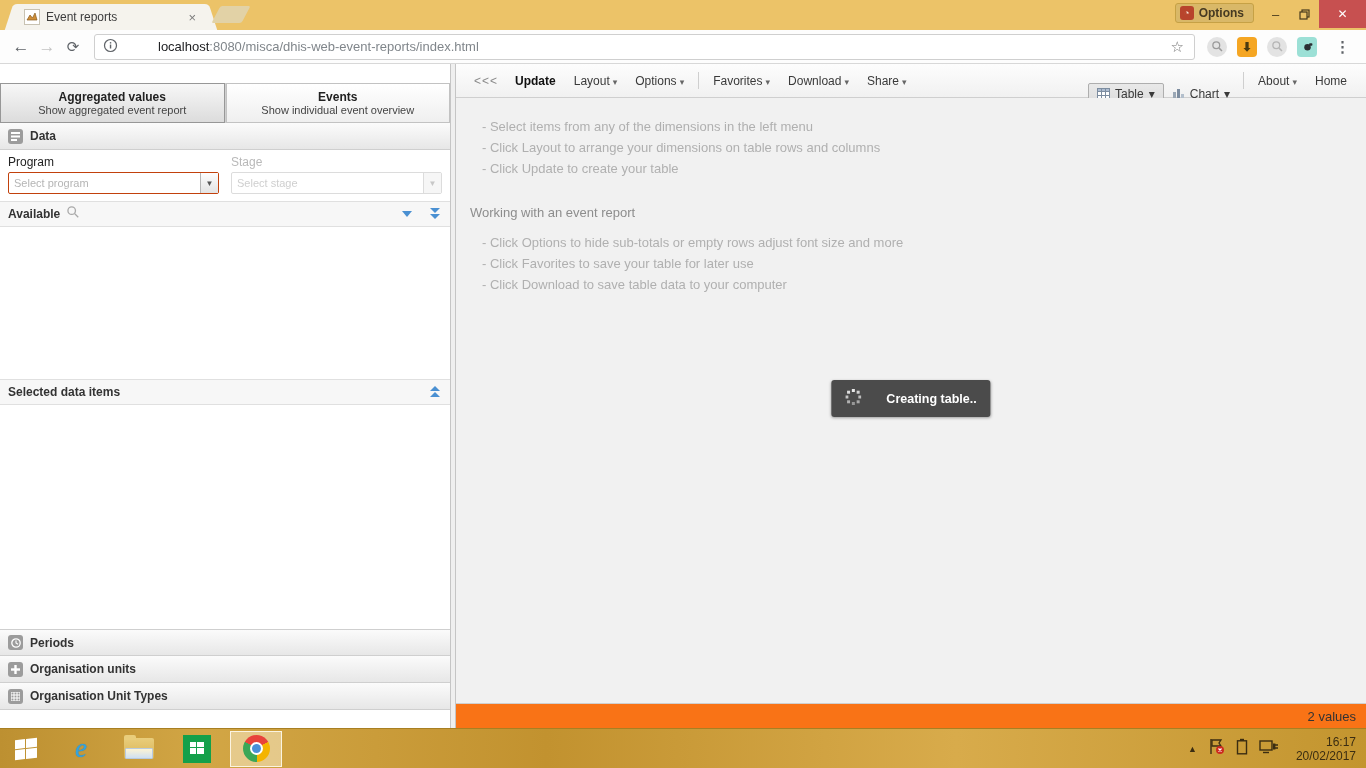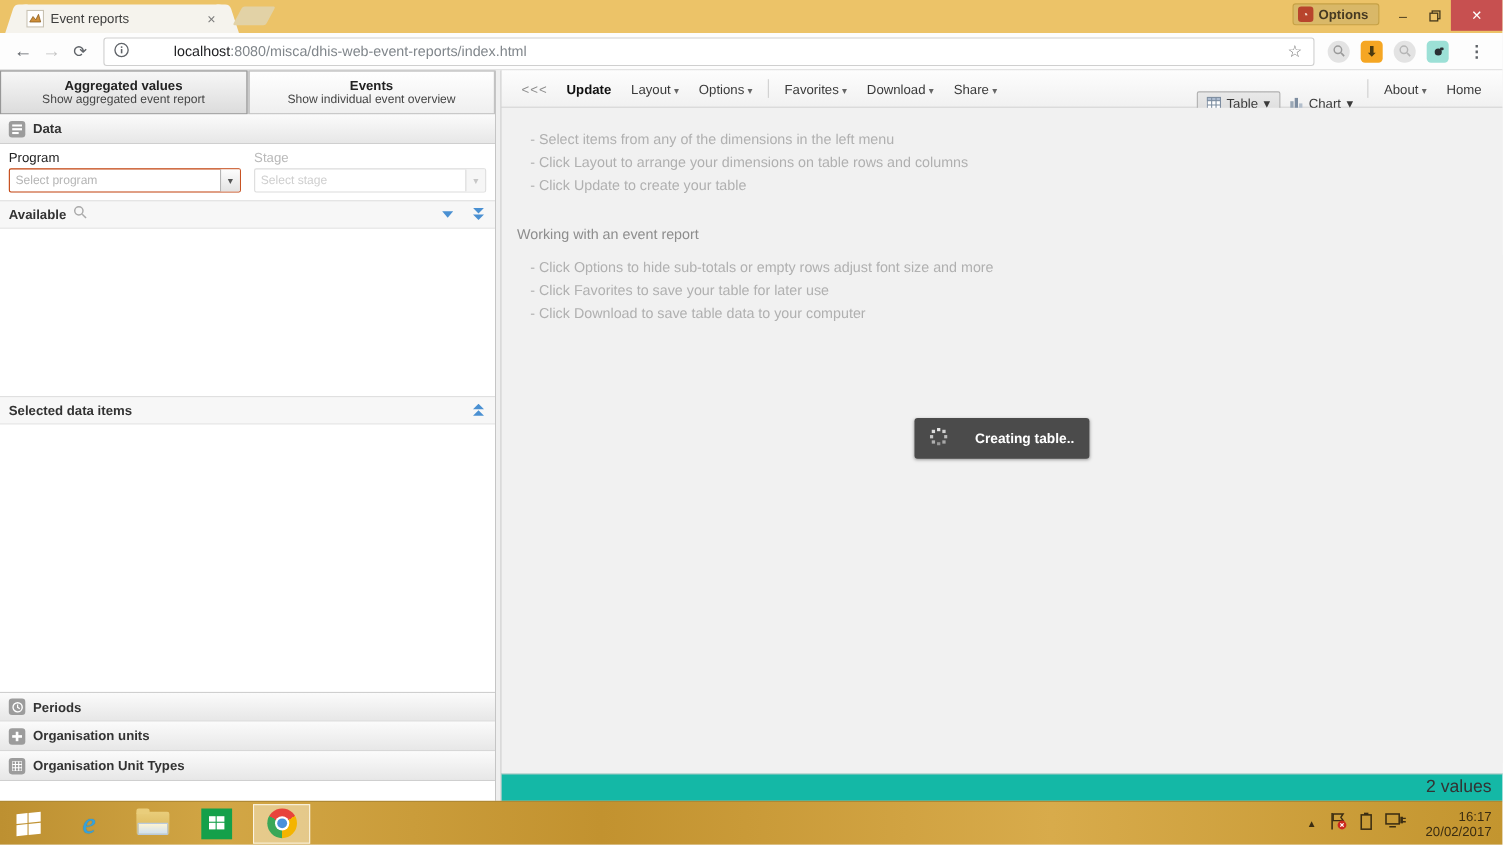--- a/index.html
+++ b/index.html
@@ -42,21 +42,21 @@
   .ext.teal { background:#9ce0d6; }
   .menu-dots { color:#5f6368; font-size:15px; font-weight:bold; padding:0 8px; letter-spacing:0; }
 
   
   #app { flex:1; display:flex; min-height:0; background:#f1f1f1; }
   .west { width:451px; flex:none; background:#fff; border-right:1px solid #c5c5c5; display:flex; flex-direction:column; }
   .splitter { width:5px; flex:none; background:#efefef; border-right:1px solid #c5c5c5; }
   .center { flex:1; display:flex; flex-direction:column; min-width:0; }
 
   
-  .side-tabs { height:40px; display:flex; flex:none; background:#cfcfcf; gap:1px; }
+  .side-tabs { height:40px; display:flex; flex:none; background:#cfcfcf; gap:1px;margin-top:19px; }
   .side-tab { flex:1; display:flex; flex-direction:column; align-items:center; justify-content:center; cursor:default; }
   .side-tab .t { font-size:12px; font-weight:bold; color:#222; }
   .side-tab .s { font-size:11px; color:#444; }
   .side-tab.active { background:linear-gradient(#f7f7f7,#dcdcdc); border:1px solid #979797; }
   .side-tab.inactive { background:linear-gradient(#ffffff,#efefef); border:1px solid #c2c2c2; }
 
   .acc-header { height:27px; flex:none; background:linear-gradient(#fbfbfb,#e7e7e7); border-bottom:1px solid #cfcfcf;
                 display:flex; align-items:center; padding:0 8px; gap:7px; }
   .acc-header.bt { border-top:1px solid #cfcfcf; }
   .acc-header .label { font-size:12px; font-weight:bold; color:#333; }
@@ -99,23 +99,23 @@
 
   .content { flex:1; position:relative; background:#f1f1f1; overflow:hidden; }
   .instructions { padding:18px 0 0 14px; }
   .instr-h { font-size:13px; color:#8d8d8d; margin-bottom:12px; }
   .instr-list { list-style:none; margin:0 0 26px 12px; }
   .instr-list li { font-size:13px; color:#b0b0b0; line-height:21px; }
   .toast { position:absolute; left:50%; top:282px; transform:translateX(-50%);
            background:#4b4b4b; color:#fff; font-size:12.5px; font-weight:bold;
            padding:9px 14px; border-radius:3px; display:flex; align-items:center; gap:25px;
            box-shadow:0 1px 3px rgba(0,0,0,.35); }
-  .status-bar { height:25px; flex:none; background:#14b8a6; border-top:1px solid #cfcfcf;
+  .status-bar { height:25px; flex:none; background:#f97316; border-top:1px solid #cfcfcf;
                 display:flex; align-items:center; justify-content:flex-end; padding-right:10px;
-                font-size:16px; color:#333; }
+                font-size:13px; color:#333; }
 
   
   .taskbar { height:40px; flex:none; display:flex; align-items:center;
              background:linear-gradient(90deg,#bd9031 0%,#d2a645 15%,#c2922f 40%,#d8ab4b 70%,#c3952f 100%);
              border-top:1px solid #a87f22; }
   .start-btn { width:52px; height:40px; display:flex; align-items:center; justify-content:center; }
   .win-logo { width:22px; height:20px; display:grid; grid-template-columns:10px 11px; grid-template-rows:9px 10px; gap:1px; transform:skewY(-6deg); }
   .win-logo div { background:#fff; }
   .tb-app { width:58px; height:40px; display:flex; align-items:center; justify-content:center; }
   .tb-app.active { width:52px; height:36px; margin:2px 4px; background:rgba(255,248,228,.45); border:1px solid rgba(255,252,240,.85); }

